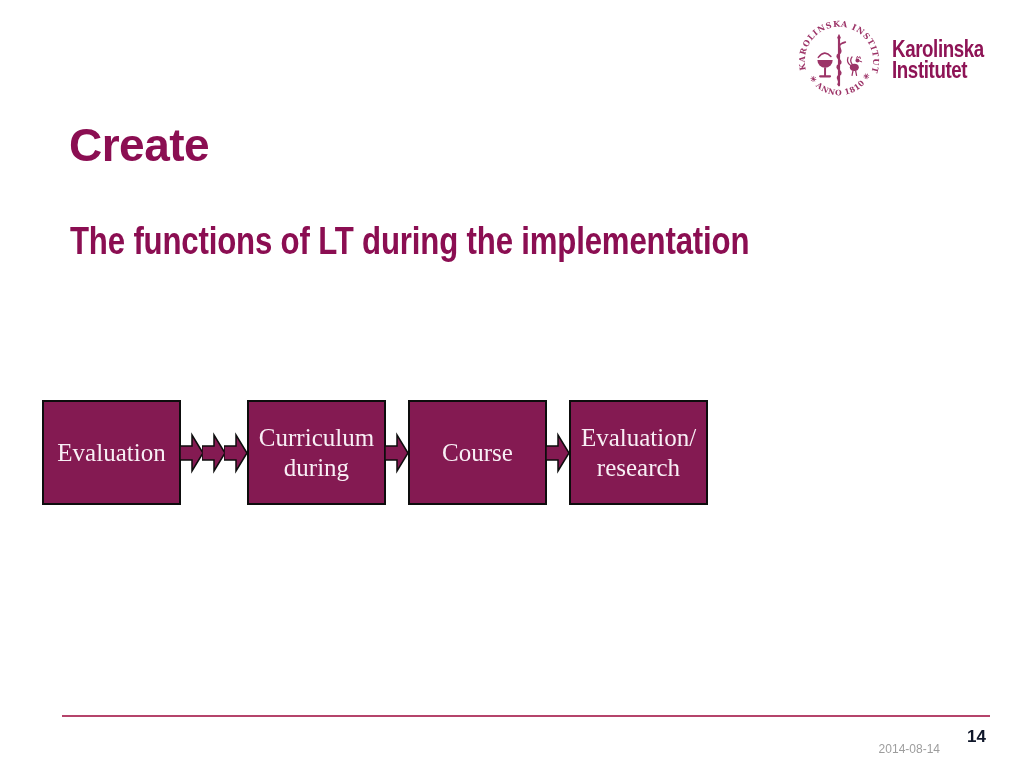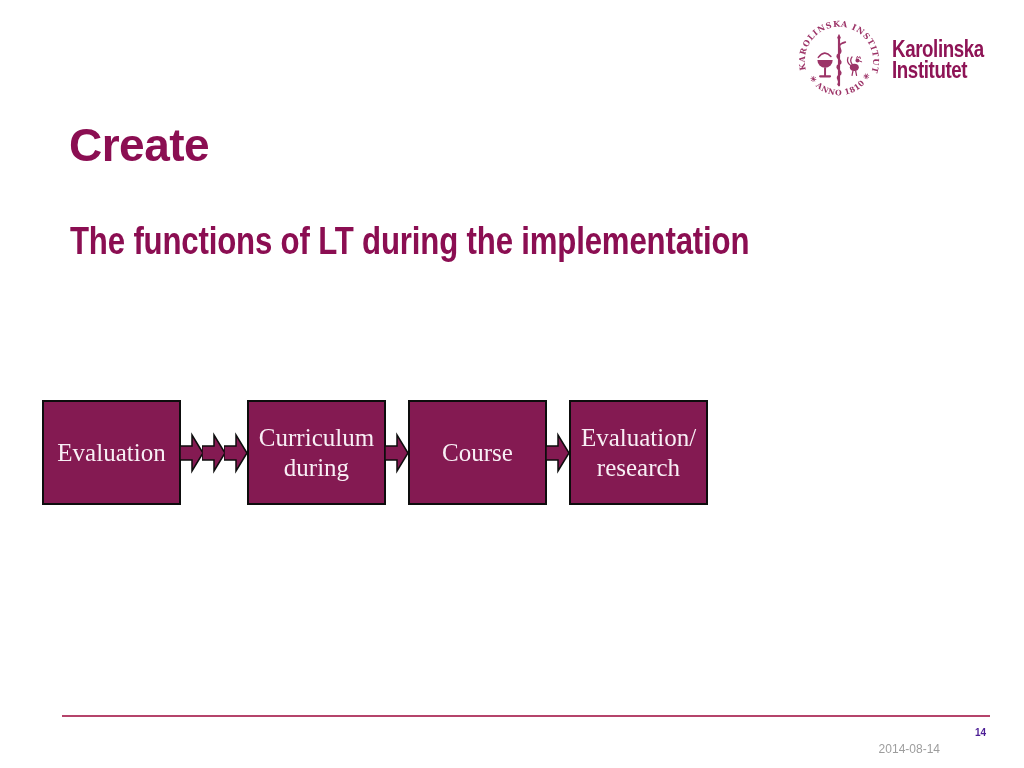--- a/index.html
+++ b/index.html
@@ -28,21 +28,21 @@
               display: flex; align-items: center; justify-content: center; text-align: center;
               flex-shrink: 0; }
   .flow-box .box-label { font-family: "Liberation Serif", serif; font-size: 25px; line-height: 1.2;
                          color: #F8EFF5; white-space: pre-line; }
   .flow-arrow { flex-shrink: 0; width: 24px; height: 44px; margin: 0 -1px; display: block; }
 
   
   .footer-line { position: absolute; left: 62px; top: 715px; width: 928px; height: 2px;
                  background: #B5446B; }
   .footer-date { position: absolute; top: 742px; right: 84px; font-size: 12px; color: #9d9d9d; }
-  .footer-page { position: absolute; top: 727px; right: 38px; font-size: 10px; font-weight: bold; color: #4c1d95; }
+  .footer-page { position: absolute; top: 727px; right: 38px; font-size: 17px; font-weight: bold; color: #0f172a; }
 
   .seal text { font-family: "DejaVu Serif", serif; font-weight: bold; fill: #9C3367; }
 </style>
 </head>
 <body>
 
 <div class="slide">
 
   <div class="logo-group">
     <svg class="seal" viewBox="0 0 100 100" aria-hidden="true">

